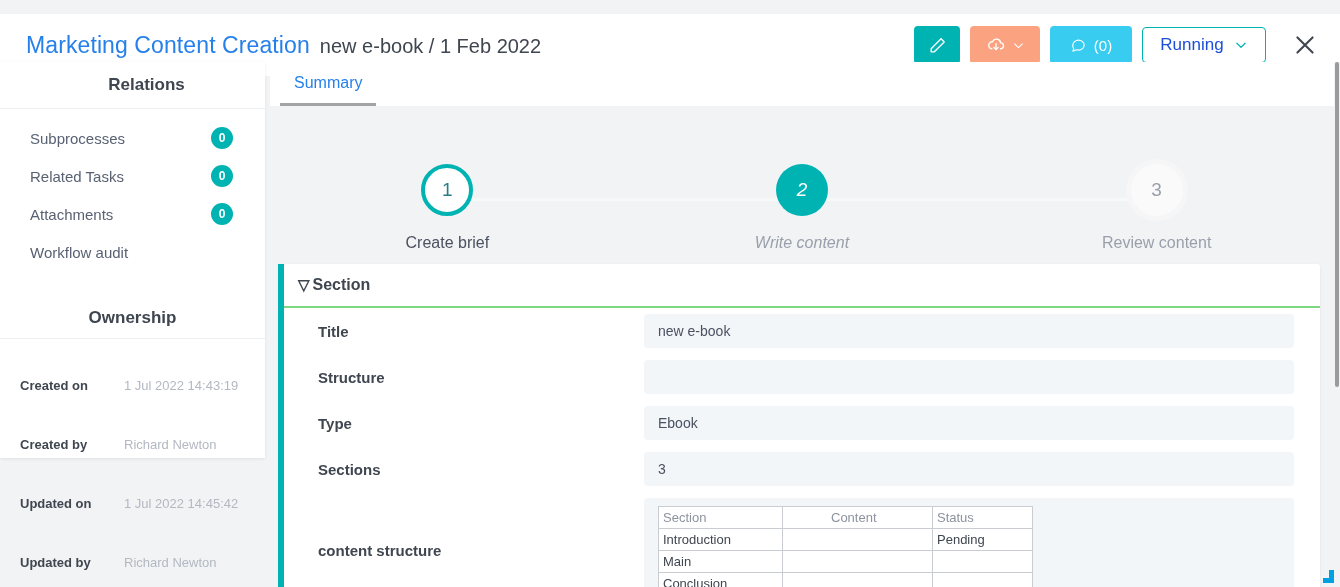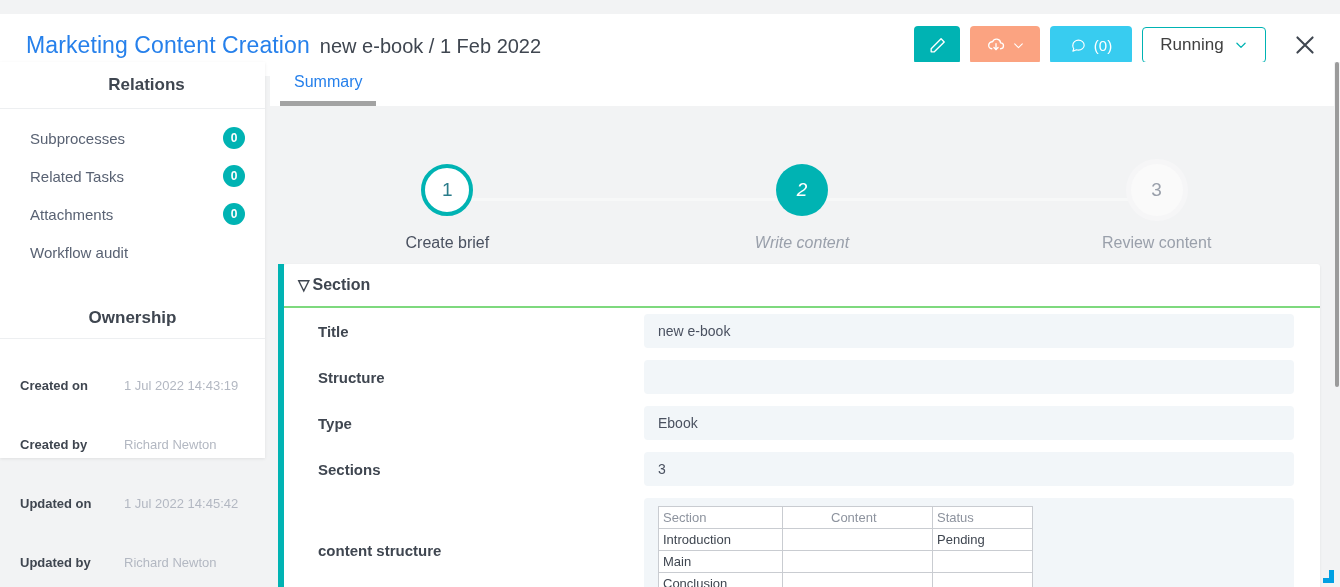--- a/index.html
+++ b/index.html
@@ -42,21 +42,21 @@
     border-radius: 4px;
     display: flex; align-items: center; justify-content: center;
     font-family: "Liberation Sans", sans-serif;
   }
   .btn-edit { width: 46px; height: 38px; background: #00b3b3; }
   .btn-export { width: 70px; height: 38px; background: #fba381; gap: 6px; }
   .btn-comment { width: 82px; height: 38px; background: #38ccf0; gap: 7px;
                  color: #ffffff; font-size: 15px; }
   .btn-status {
     min-width: 124px; height: 36px; background: #ffffff;
-    border: 1px solid #00b3b3; color: #404040; font-size: 17px;
+    border: 1px solid #00b3b3; color: #1d4ed8; font-size: 17px;
     gap: 10px; padding: 16px 14px;
   }
   .btn-close {
     width: 34px; height: 34px; background: transparent;
     margin-left: 12px;
   }
   .icon-svg { display: block; }
 
   
   .sidebar {
@@ -66,21 +66,21 @@
     box-shadow: 0 1px 3px rgba(0,0,0,0.08);
   }
   .sidebar-title {
     height: 47px; display: flex; align-items: center; justify-content: center;
     font-size: 17px; color: #3f4650; font-weight: bold;
     border-bottom: 1px solid #edeff1;
     padding-left: 28px;
   }
   .relation-row {
     height: 38px; display: flex; align-items: center;
-    padding: 0 20px 0 30px; justify-content: space-between; gap: 36px;
+    padding: 0 32px 0 30px; justify-content: space-between; gap: 36px;
   }
   .relation-row:first-of-type { margin-top: 10px; }
   .relation-label { font-size: 15px; color: #596273; }
   .badge {
     min-width: 22px; height: 22px; border-radius: 11px;
     background: #00b3b3; color: #ffffff;
     font-size: 12px; font-weight: bold;
     display: flex; align-items: center; justify-content: center;
     padding: 0 6px;
   }
@@ -107,21 +107,21 @@
   }
   .tabbar {
     height: 44px; background: #ffffff;
     display: flex; align-items: flex-end;
     padding-left: 10px;
   }
   .tab {
     height: 44px; padding: 0 14px;
     display: flex; align-items: center;
     font-size: 16px; color: #2680eb;
-    border-bottom: 5px solid #a3a3a3;
+    border-bottom: 3px solid #a3a3a3;
     cursor: pointer;
   }
   .content-area {
     position: relative;
     height: 481px; background: #f2f3f4;
     overflow: hidden;
   }
 
   
   .stepper {

